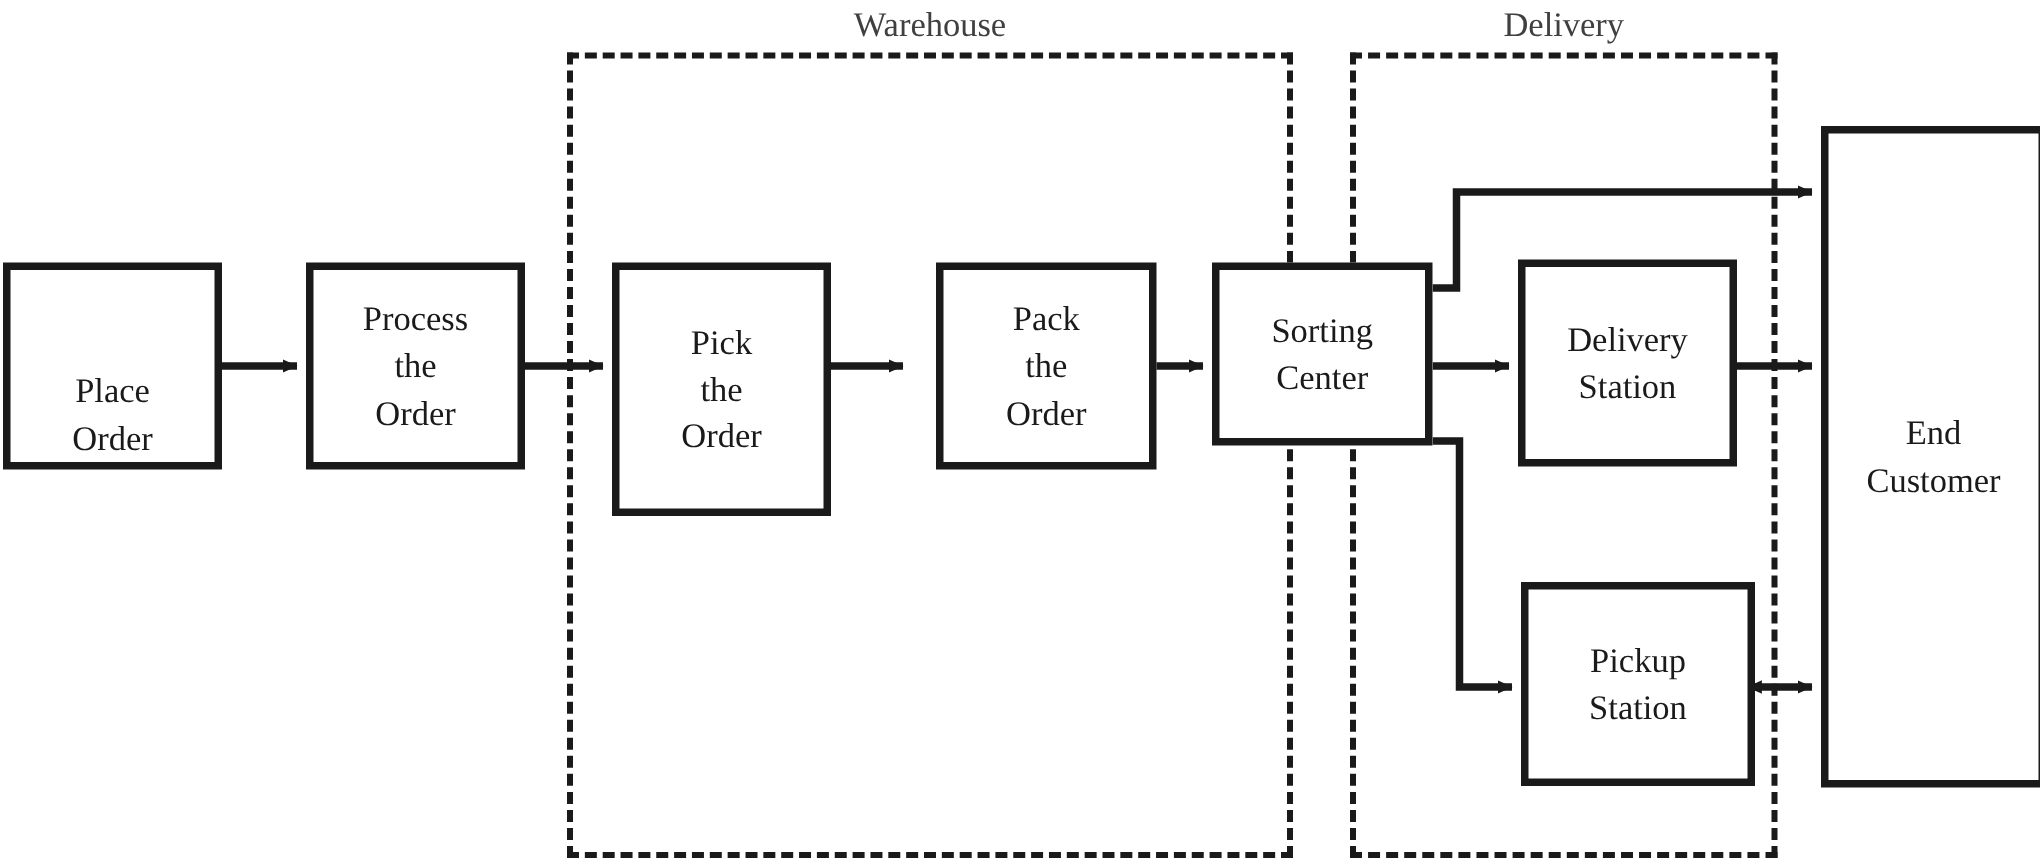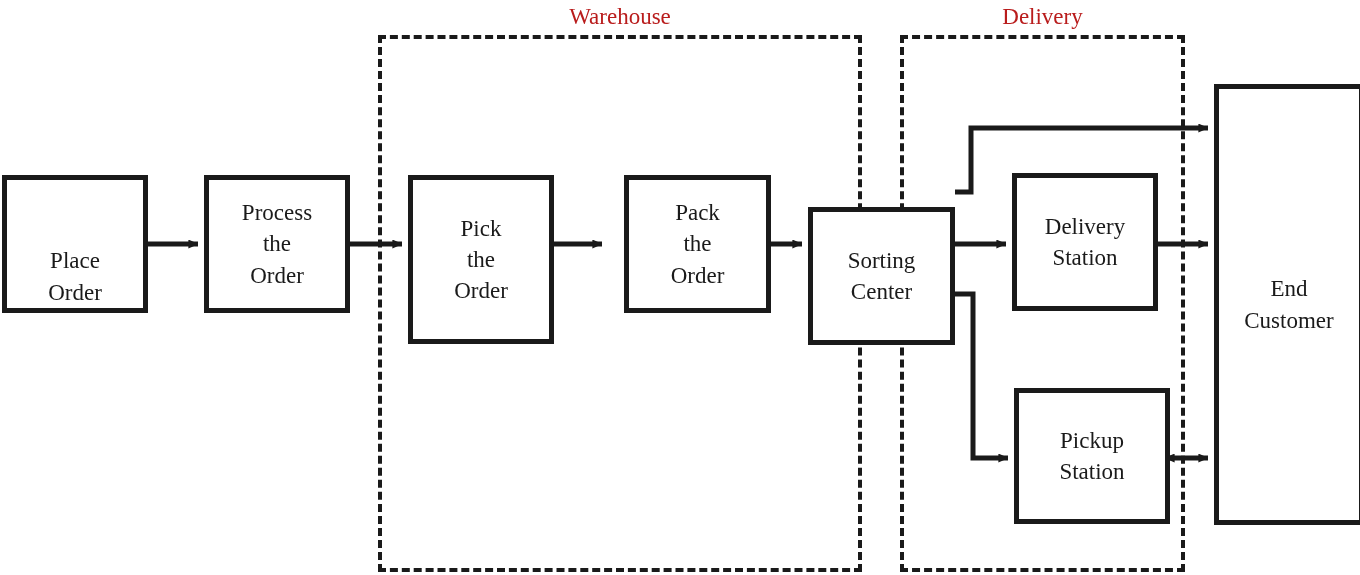--- a/index.html
+++ b/index.html
@@ -17,21 +17,21 @@
   }
   .zone {
     position: absolute;
     border: 4px dashed #1a1a1a;
     box-sizing: border-box;
     background: transparent;
   }
   .zone-label {
     position: absolute;
     font-size: 23px;
-    color: #b91c1c;
+    color: #404040;
     text-align: center;
     white-space: nowrap;
     line-height: 1;
   }
   .node {
     position: absolute;
     border: 5px solid #1a1a1a;
     box-sizing: border-box;
     background: #ffffff;
     display: flex;
@@ -107,21 +107,21 @@
         <span style="display:block">Order</span>
       </span>
     </div>
   <div class="node" id="node-pack-the-order" style="left: 608px; top: 175px; width: 147px; height: 138px; margin-left: 16px;">
       <span class="txt">
         <span style="display:block">Pack</span>
         <span style="display:block">the</span>
         <span style="display:block">Order</span>
       </span>
     </div>
-  <div class="node" id="node-sorting-center" style="left: 808px; top: 175px; width: 147px; height: 138px; margin-top: 32px;">
+  <div class="node" id="node-sorting-center" style="left: 808px; top: 175px; width: 147px; height: 122px;">
       <span class="txt">
         <span style="display:block">Sorting</span>
         <span style="display:block">Center</span>
       </span>
     </div>
   <div class="node" id="node-delivery-station" style="left: 1012px; top: 173px; width: 146px; height: 138px;">
       <span class="txt">
         <span style="display:block">Delivery</span>
         <span style="display:block">Station</span>
       </span>

